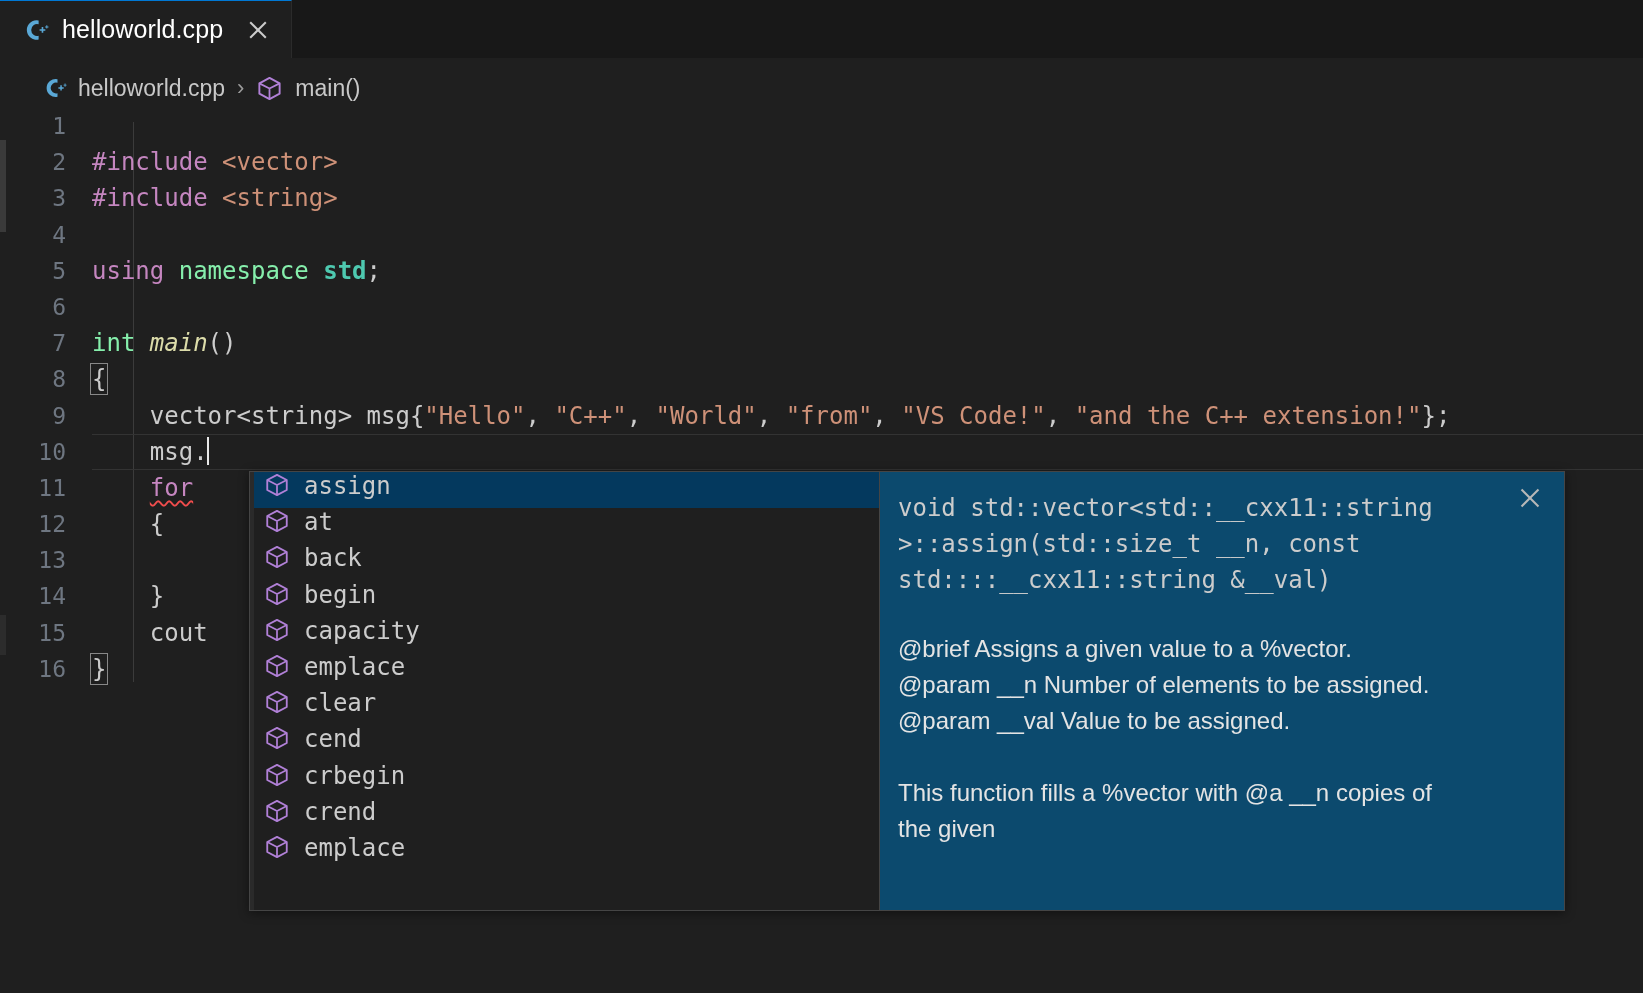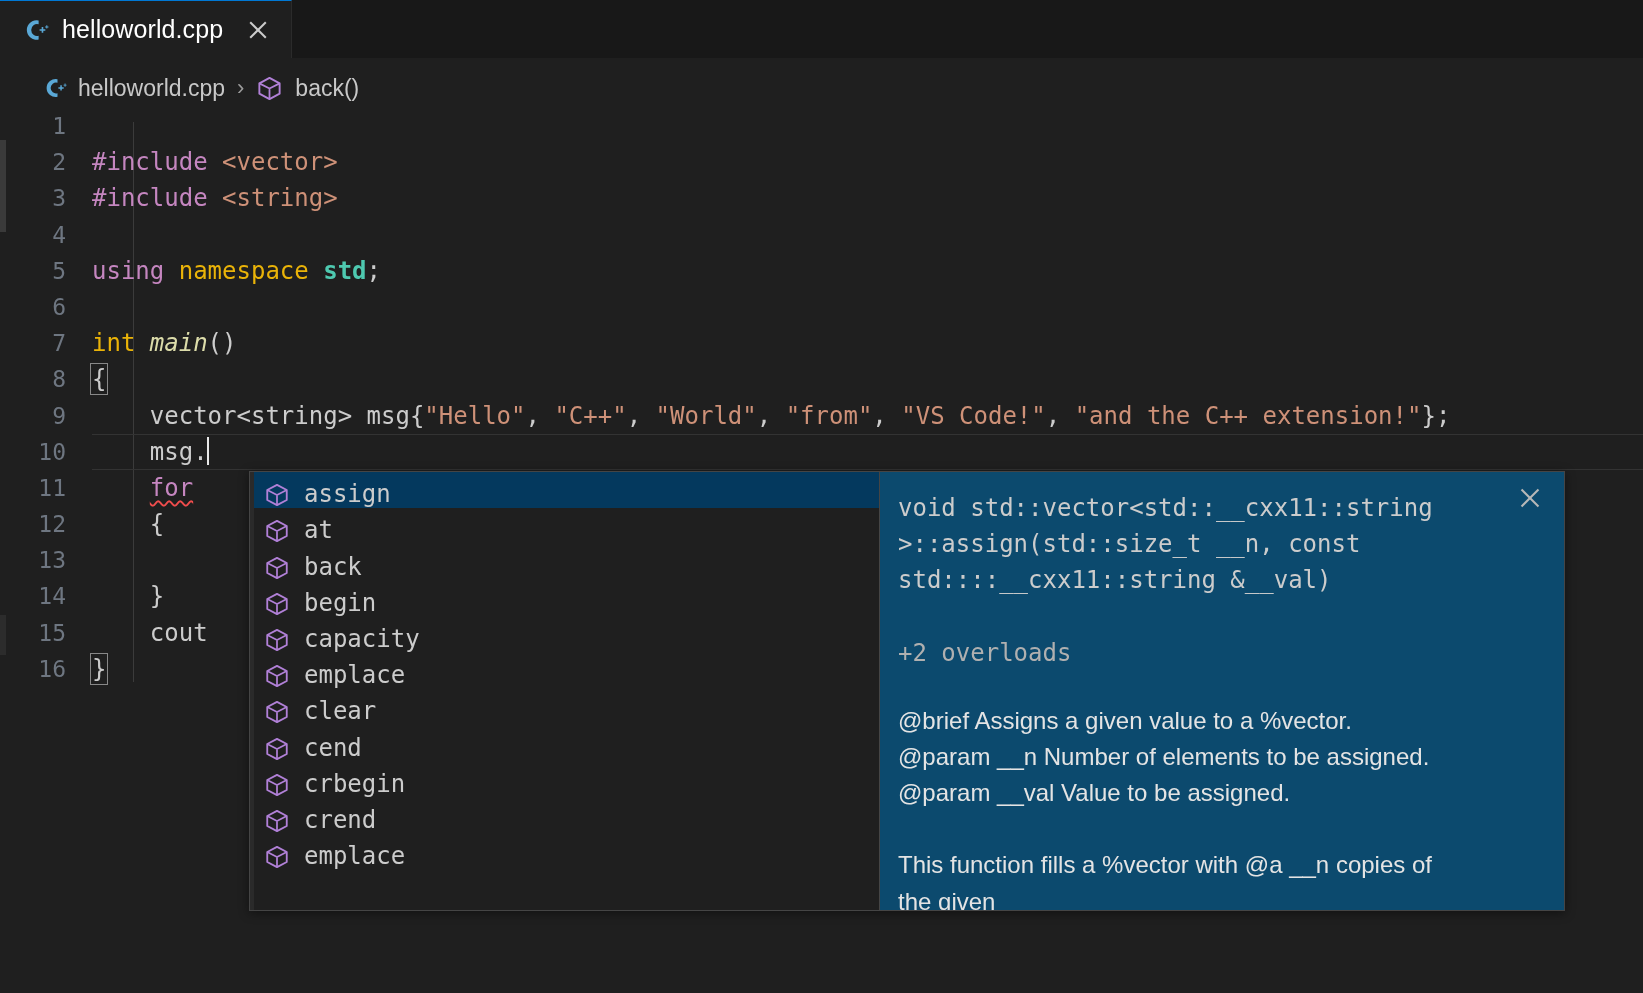--- a/index.html
+++ b/index.html
@@ -83,21 +83,21 @@
     background:#3b3b3b;
   }
 
   
   .brk { outline:1px solid #888888; outline-offset:1px; }
 
   
   .t-pre   { color:#c586c0; }
   .t-inc   { color:#ce9178; }
   .t-kw    { color:#c586c0; }
-  .t-blue  { color:#eab308; }
+  .t-blue  { color:#86efac; }
   .t-fn    { color:#dcdcaa;font-style:italic; }
   .t-str   { color:#ce9178; }
   .t-plain { color:#cccccc; }
   .t-ns    { color:#4ec9b0;font-weight:bold; }
 
   .squig {
     position:relative;
     text-decoration: underline wavy #f14c4c;
     text-decoration-thickness:1.5px;
     text-underline-offset:4px;
@@ -123,21 +123,21 @@
     display:flex;
     box-shadow:0 2px 10px rgba(0,0,0,.45);
     overflow:hidden;
   }
   .suggest-list {
     width:630px; flex:none; background:#1f1f1f;
     border-right:1px solid #454545;
     position:relative;
   }
   .sug-row {
-    height:36.2px; display:flex; align-items:flex-end;
+    height:36.2px; display:flex; align-items:flex-start;
     padding-left:14px; color:#cccccc;
     font-family:"DejaVu Sans Mono", monospace; font-size:24px;
   }
   .sug-row.selected { background:#04395e; }
   .sug-cube { width:26px; height:26px; margin-right:14px; flex:none; }
   .sug-label { white-space:nowrap; }
 
   .suggest-doc {
     flex:1; background:#0c4a6e; position:relative;
     padding:18px 34px 0 18px; overflow:hidden;
@@ -198,21 +198,21 @@
       <path d="M13.5 3.2A9 9 0 1 0 13.5 20.8 L13.5 17.2 A5.4 5.4 0 1 1 13.5 6.8 Z" fill="#5aa8d6"></path>
       <path d="M16.3 9.3h1.5v1.9h1.9v1.5h-1.9v1.9h-1.5v-1.9h-1.9v-1.5h1.9z" fill="#5aa8d6"></path>
       <path d="M20.6 7.6h.9v1.1h1.1v.9h-1.1v1.1h-.9V9.6h-1.1v-.9h1.1z" fill="#5aa8d6"></path>
     </svg>
     <span class="bc-text">helloworld.cpp</span>
     <span class="bc-sep">›</span>
     <svg class="bc-cube" viewBox="0 0 24 24">
       <path d="M12 2.6 21 7.4v9.2L12 21.4 3 16.6V7.4z" fill="none" stroke="#b180d7" stroke-width="1.7" stroke-linejoin="round"></path>
       <path d="M3 7.4 12 12l9-4.6M12 12v9.4" fill="none" stroke="#b180d7" stroke-width="1.6" stroke-linejoin="round"></path>
     </svg>
-    <span class="bc-text">back()</span>
+    <span class="bc-text">main()</span>
   </div>
 
   <div class="editor">
     <div class="guide" style="top:14px;height:560px;"></div>
     <div id="code-lines">
         <div class="code-line"><span class="ln">1</span></div>
         <div class="code-line"><span class="ln">2</span><span class="code"><span class="t-pre">#include</span><span class="t-plain"> </span><span class="t-inc">&lt;vector&gt;</span></span></div>
         <div class="code-line"><span class="ln">3</span><span class="code"><span class="t-pre">#include</span><span class="t-plain"> </span><span class="t-inc">&lt;string&gt;</span></span></div>
         <div class="code-line"><span class="ln">4</span><span class="code"></span></div>
         <div class="code-line"><span class="ln">5</span><span class="code"><span class="t-kw">using</span><span class="t-plain"> </span><span class="t-blue">namespace</span><span class="t-plain"> </span><span class="t-ns">std</span><span class="t-plain">;</span></span></div>
@@ -311,21 +311,20 @@
               <path d="M3 7.4 12 12l9-4.6M12 12v9.4" fill="none" stroke="#b180d7" stroke-width="1.6" stroke-linejoin="round"></path>
             </svg>
             <span class="sug-label">emplace</span>
           </div>
         </div>
     </div>
 
     <div class="suggest-doc">
       <span class="doc-close"></span>
       <div class="doc-sig">void std::vector&lt;std::__cxx11::string &gt;::assign(std::size_t __n, const std::::__cxx11::string &amp;__val)</div>
-      <div class="doc-overloads">+2 overloads</div>
       <div class="doc-body">
         <p>@brief Assigns a given value to a %vector.</p>
         <p>@param __n Number of elements to be assigned.</p>
         <p>@param __val Value to be assigned.</p>
         <div class="gap"></div>
         <p>This function fills a %vector with @a __n copies of</p>
         <p>the given</p>
       </div>
     </div>
   </div>

